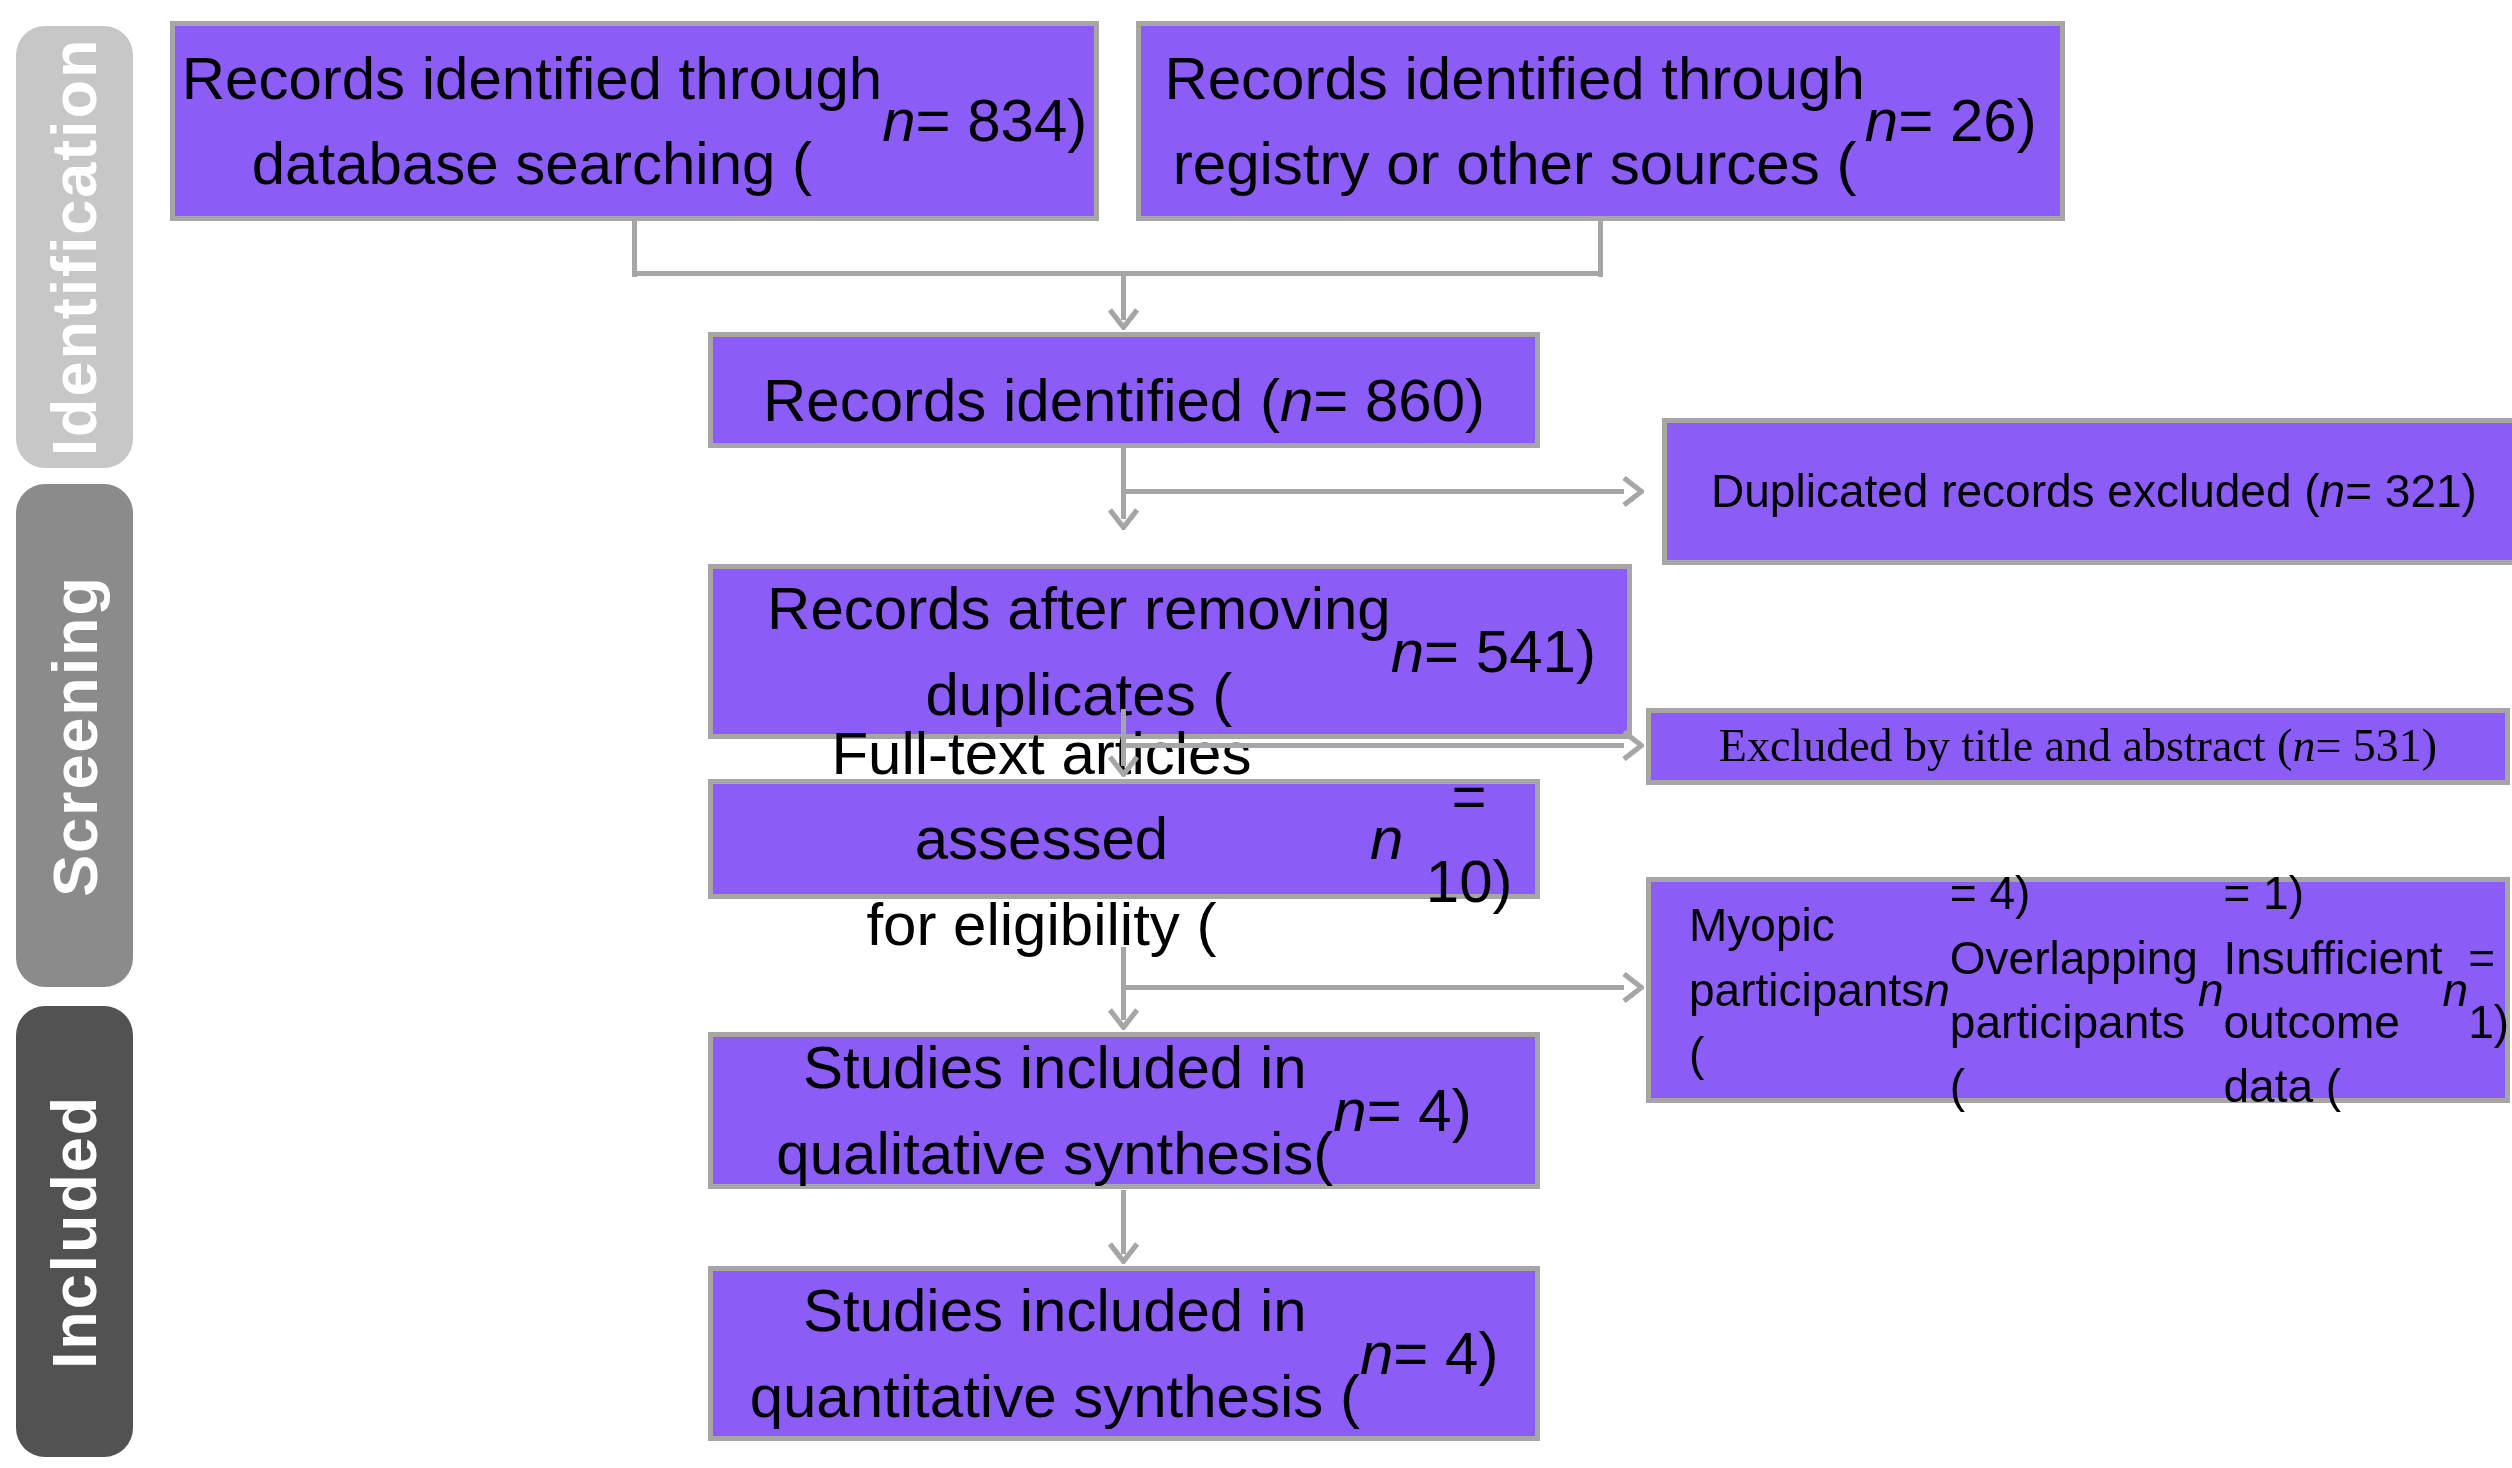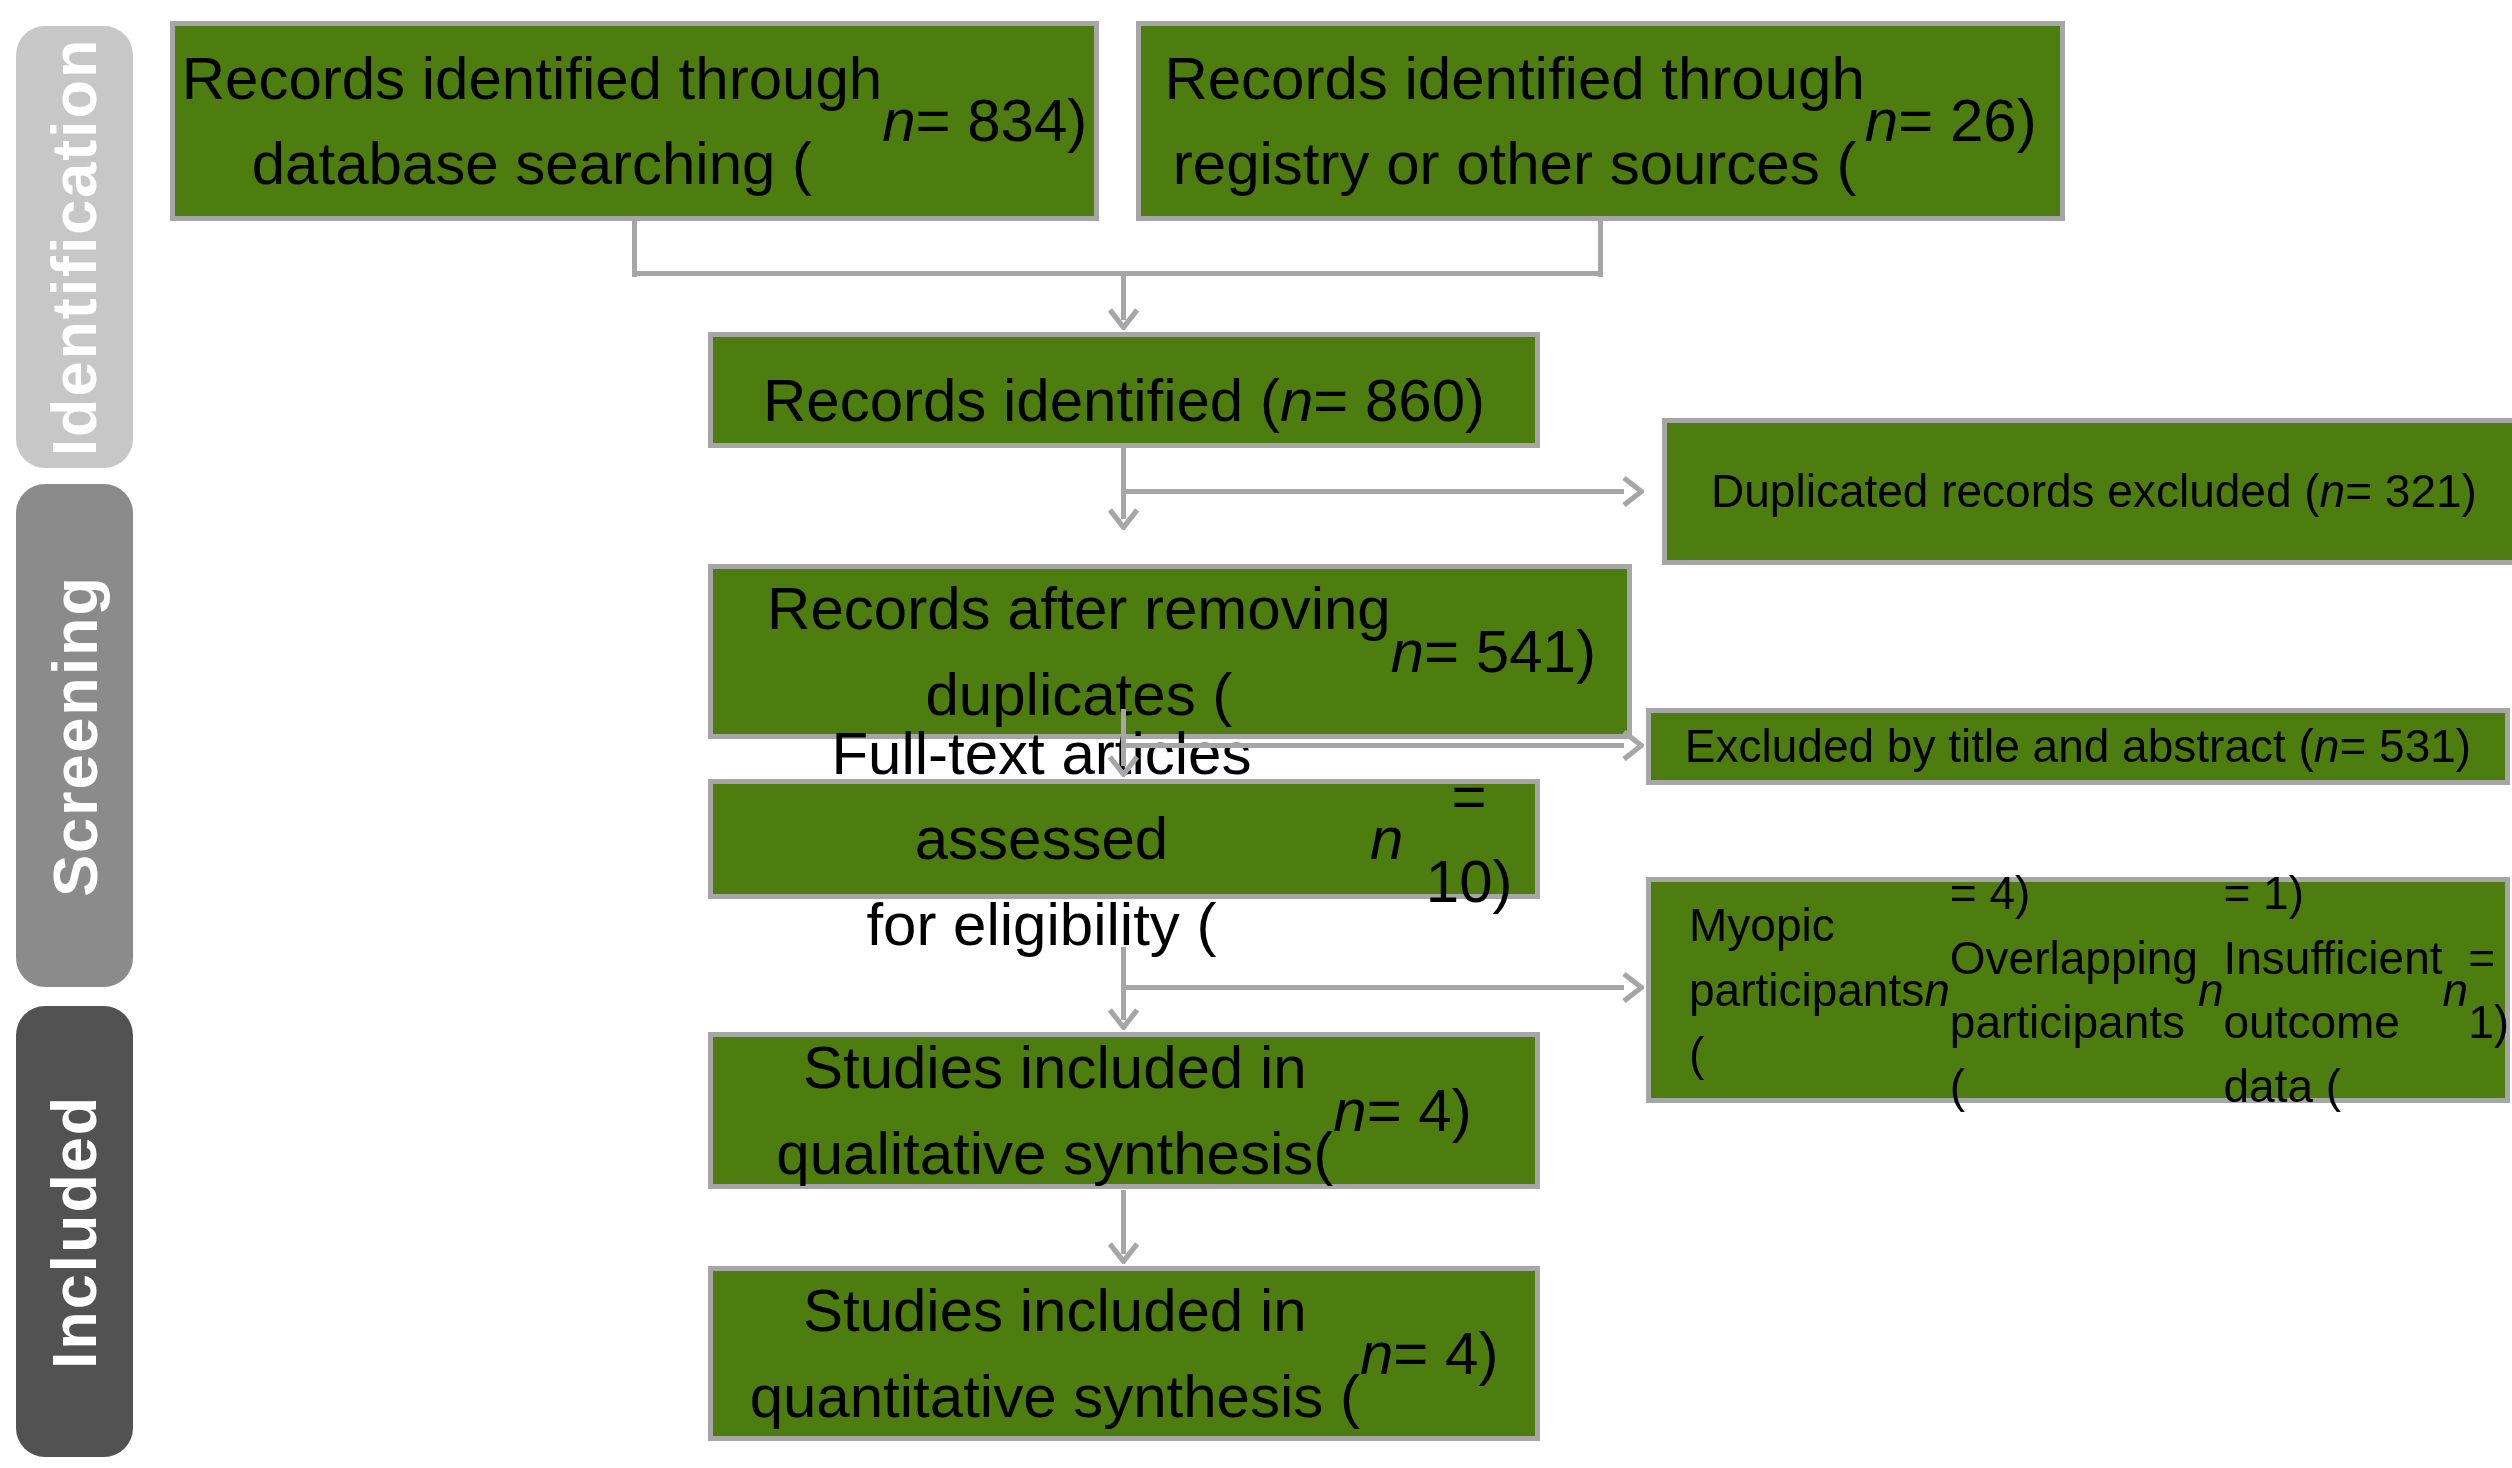--- a/index.html
+++ b/index.html
@@ -13,34 +13,34 @@
   body{width:2512px;height:1468px;position:relative;overflow:hidden;
        font-family:"Liberation Sans", sans-serif;color:var(--ink);}
   .stage{position:absolute;left:16px;width:117px;border-radius:29px;
          display:flex;align-items:center;justify-content:center;}
   .stage span{transform:rotate(-90deg);white-space:nowrap;color:#fff;
               font-weight:700;font-size:63px;letter-spacing:1.9px;}
   .stage1{top:26px;height:442px;background:var(--stage1);}
   .stage2{top:484px;height:503px;background:var(--stage2);}
   .stage3{top:1006px;height:451px;background:var(--stage3);}
 
-  .box{position:absolute;box-sizing:border-box;background:#4d7c0f;
+  .box{position:absolute;box-sizing:border-box;background:#8b5cf6;
        border:5.8px solid var(--line);display:flex;align-items:center;
        justify-content:center;text-align:center;font-size:60px;
        line-height:1.42;white-space:pre-line;}
   .box.side{font-size:46px;line-height:1.4;}
   .box.side.left{justify-content:flex-start;text-align:left;padding-left:38px;}
   .box i{font-style:italic;}
 
   .boxA{left:170px;top:21px;width:929px;height:200px;}
   .boxB{left:1136px;top:21px;width:929px;height:200px;}
   .boxC{left:708px;top:332px;width:832px;height:116px;align-items:flex-end;}
   .boxD{left:1646px;top:418px;width:864px;height:147px;margin-left:16px;}
   .boxE{left:708px;top:564px;width:924px;height:175px;padding-left:23px;}
-  .boxF{left:1646px;top:708px;width:864px;height:77px;}
+  .boxF{left:1646px;top:708px;width:864px;height:77px;font-family:Liberation Serif, serif;}
   .boxG{left:708px;top:779px;width:832px;height:120px;}
   .boxH{left:1646px;top:877px;width:864px;height:226px;}
   .boxI{left:708px;top:1032px;width:832px;height:157px;}
   .boxJ{left:708px;top:1266px;width:832px;height:175px;}
 
   .cline{position:absolute;background:var(--line);}
   .ah{position:absolute;}
   .ah polyline{fill:none;stroke:var(--line);stroke-width:8;}
 </style>
 </head>

